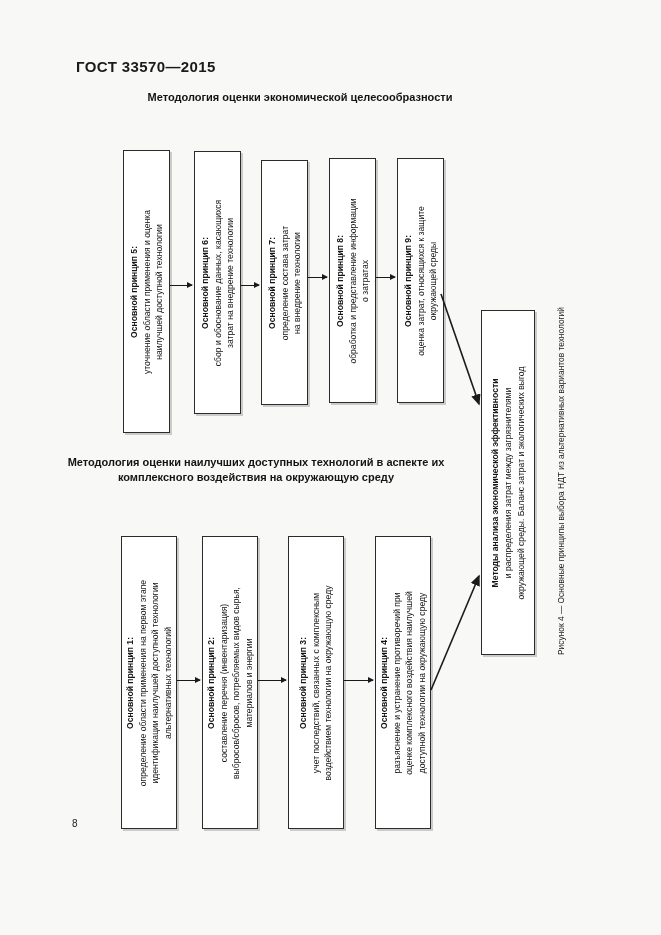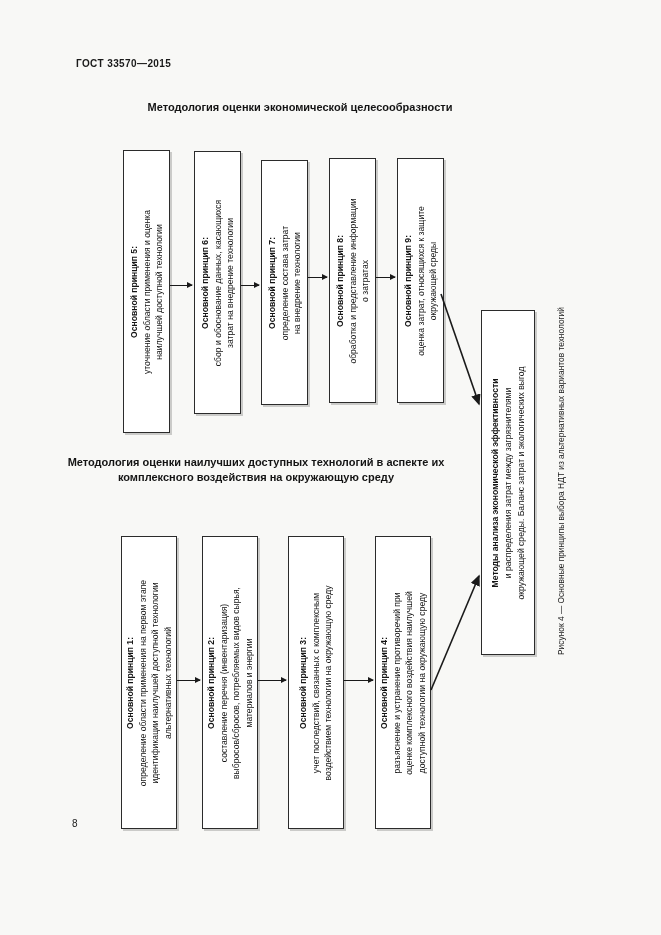--- a/index.html
+++ b/index.html
@@ -23,38 +23,38 @@
     width: 661px;
     height: 935px;
     background: #f8f8f6;
   }
 
   
   .gost-header {
     position: absolute;
     left: 76px;
     top: 58px;
-    font-size: 10px;
+    font-size: 15px;
     font-weight: bold;
     letter-spacing: 0.4px;
     color: #1a1a1a;
     white-space: nowrap;
   }
 
   .section-title {
     position: absolute;
     font-size: 11px;
     font-weight: bold;
     color: #141414;
     text-align: center;
     line-height: 15px;
   }
   #title-economic {
     left: 60px;
-    top: 100px;
+    top: 90px;
     width: 480px;
   }
   #title-bat {
     left: 46px;
     top: 455px;
     width: 420px;
     text-align: center;
   }
 
   

